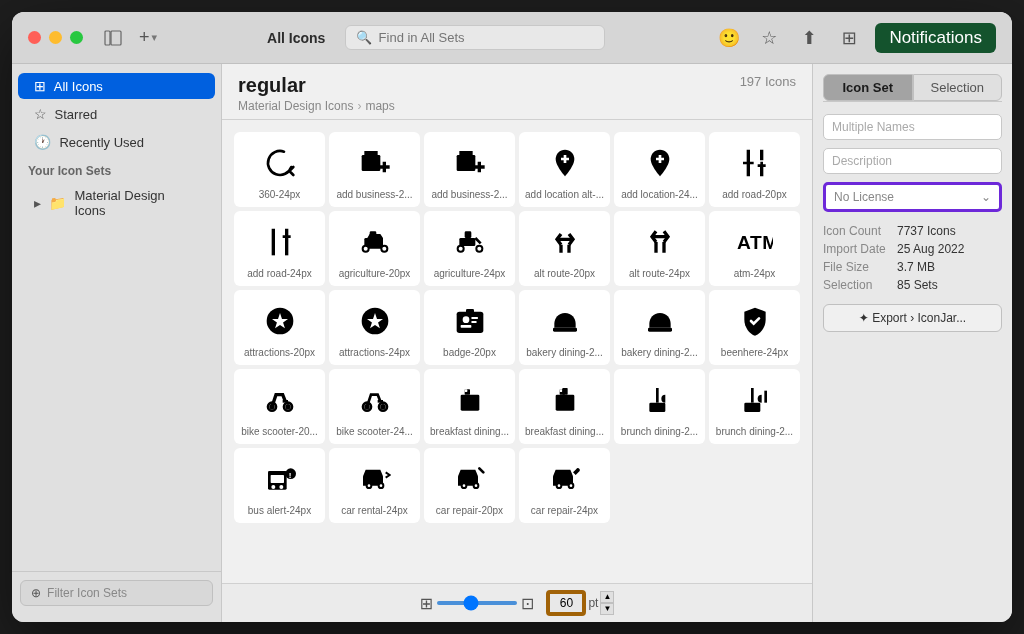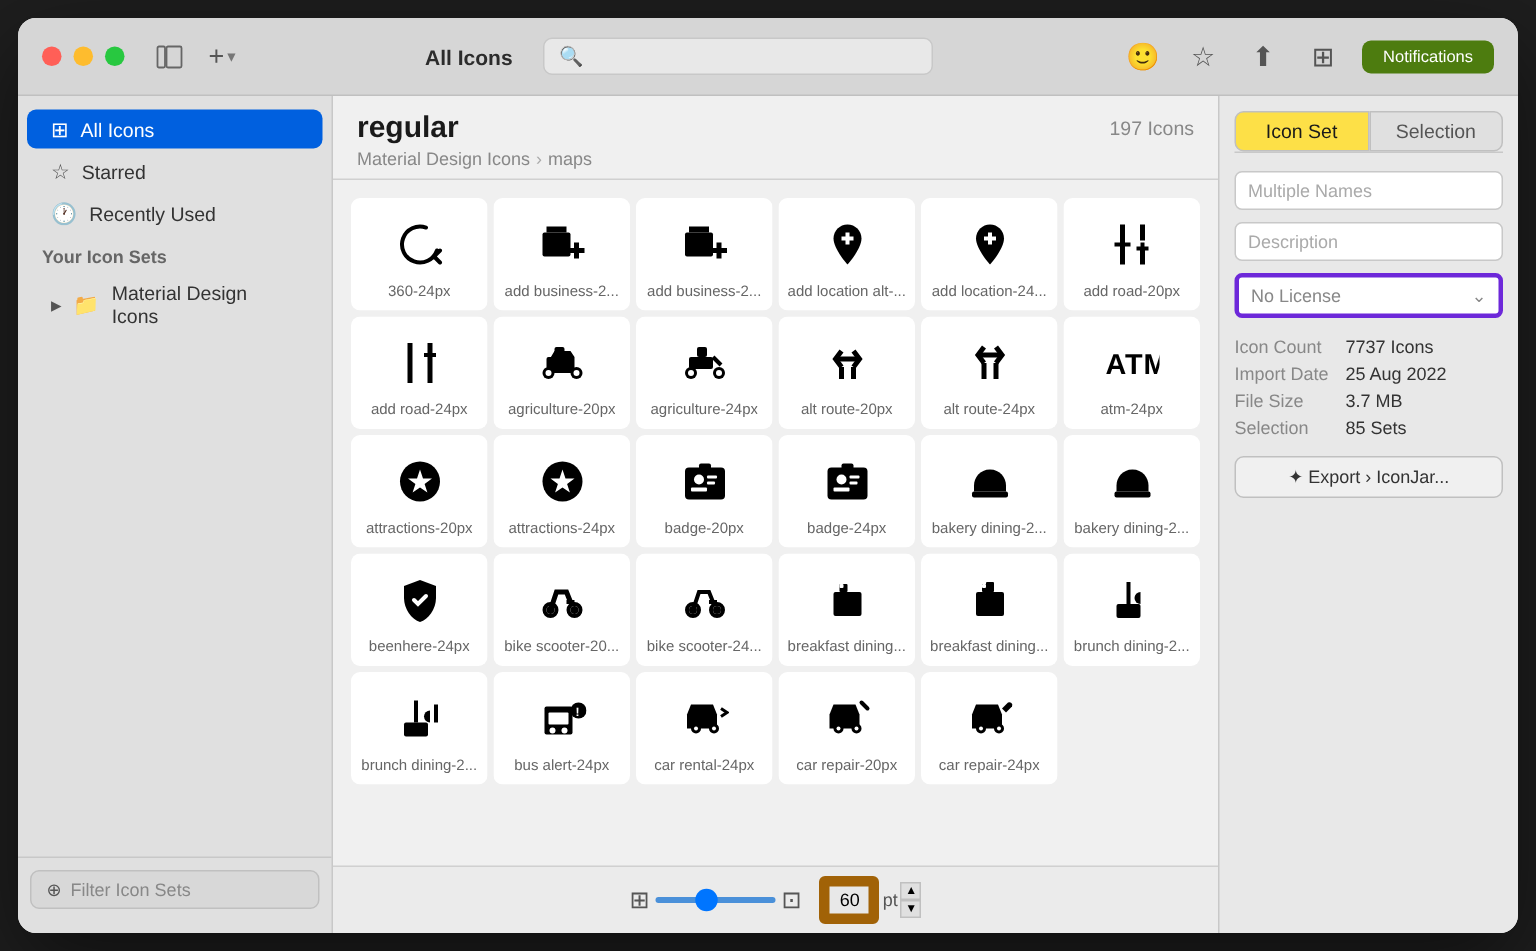--- a/index.html
+++ b/index.html
@@ -99,26 +99,26 @@
       cursor: pointer;
       color: #555;
       font-size: 18px;
       width: 28px;
       height: 28px;
       display: flex;
       align-items: center;
       justify-content: center;
     }
     .notifications-btn {
-      background: #4d7c0f;
+      background: #14532d;
       color: white;
       border: none;
       border-radius: 6px;
       padding: 5px 14px;
-      font-size: 11px;
+      font-size: 17px;
       font-weight: 500;
       cursor: pointer;
     }
     .add-btn {
       background: none;
       border: none;
       cursor: pointer;
       color: #555;
       font-size: 18px;
       display: flex;
@@ -186,21 +186,20 @@
       overflow: hidden;
       background: #f0f0f0;
     }
     .panel-header {
       padding: 10px 16px 6px;
       border-bottom: 1px solid #d0d0d0;
       flex-shrink: 0;
     }
     .panel-title-row {
       display: flex;
-      align-items: center;
       justify-content: space-between;
     }
     .panel-title {
       font-size: 20px;
       font-weight: 700;
       color: #1a1a1a;
     }
     .icon-count {
       font-size: 13px;
       color: #888;
@@ -280,21 +279,21 @@
       width: 80px;
       height: 4px;
       background: #4a90d9;
       border-radius: 2px;
       -webkit-appearance: none;
       cursor: pointer;
     }
     .size-input {
       width: 40px;
       background: #e8e8e8;
-      border: 7px solid #a16207;
+      border: 4px solid #a16207;
       border-radius: 4px;
       padding: 2px 4px;
       font-size: 12px;
       text-align: center;
     }
     .size-stepper {
       display: flex;
       flex-direction: column;
       gap: 0;
     }
@@ -326,23 +325,23 @@
       font-size: 13px;
       text-align: center;
       cursor: pointer;
       border: 1px solid #c0c0c0;
       background: #e0e0e0;
       color: #555;
     }
     .right-tab:first-child { border-radius: 6px 0 0 6px; }
     .right-tab:last-child { border-radius: 0 6px 6px 0; }
     .right-tab.active {
-      background: #fde047;
+      background: #a3a3a3;
       color: #1a1a1a;
-      font-weight: 400;
+      font-weight: 700;
     }
     .right-field {
       margin: 0 10px 8px;
       background: white;
       border: 1px solid #c8c8c8;
       border-radius: 5px;
       padding: 5px 8px;
       font-size: 12px;
       color: #aaa;
     }
@@ -411,20 +410,21 @@
       </svg>
     </button>
     <button class="add-btn">
       <span>+</span>
       <span style="font-size:11px;color:#777;">▾</span>
     </button>
     <div class="titlebar-center">
       <span class="titlebar-title">All Icons</span>
       <div class="search-bar">
         <span class="search-icon-small">🔍</span>
+        <input type="text" placeholder="Find in All Sets" style="">
       </div>
     </div>
     <div class="titlebar-right">
       <button class="titlebar-btn">🙂</button>
       <button class="titlebar-btn">☆</button>
       <button class="titlebar-btn">⬆</button>
       <button class="titlebar-btn">⊞</button>
       <button class="notifications-btn">Notifications</button>
     </div>
   </div>
@@ -647,33 +647,20 @@
                 <circle cx="9" cy="11" r="2.5" fill="white"></circle>
                 <rect x="13" y="9" width="5" height="1.5" fill="white" rx="0.5"></rect>
                 <rect x="13" y="12" width="4" height="1.5" fill="white" rx="0.5"></rect>
                 <rect x="5" y="15" width="8" height="2" fill="white" rx="0.5"></rect>
                 <rect x="9" y="3" width="6" height="3" rx="1"></rect>
               </svg>
             </div>
             <span class="icon-label">badge-20px</span>
           </div>
 
-          <div class="icon-cell">
-            <div class="icon-svg">
-              <svg width="32" height="32" viewBox="0 0 24 24" fill="black">
-                <rect x="2" y="5" width="20" height="16" rx="2"></rect>
-                <circle cx="9" cy="11" r="2.5" fill="white"></circle>
-                <rect x="13" y="9" width="5" height="1.5" fill="white" rx="0.5"></rect>
-                <rect x="13" y="12" width="4" height="1.5" fill="white" rx="0.5"></rect>
-                <rect x="5" y="15" width="8" height="2" fill="white" rx="0.5"></rect>
-                <rect x="9" y="3" width="6" height="3" rx="1"></rect>
-              </svg>
-            </div>
-            <span class="icon-label">badge-24px</span>
-          </div>
 
           <div class="icon-cell">
             <div class="icon-svg">
               <svg width="32" height="32" viewBox="0 0 24 24" fill="black">
                 <path d="M4 14c0-4 3-8 8-8s8 4 8 8v3H4v-3z"></path>
                 <path d="M7 12q2-3 5-3q3 0 5 3" fill="none" stroke="black" stroke-width="1.5"></path>
                 <rect x="3" y="17" width="18" height="3" rx="1"></rect>
               </svg>
             </div>
             <span class="icon-label">bakery dining-2...</span>

